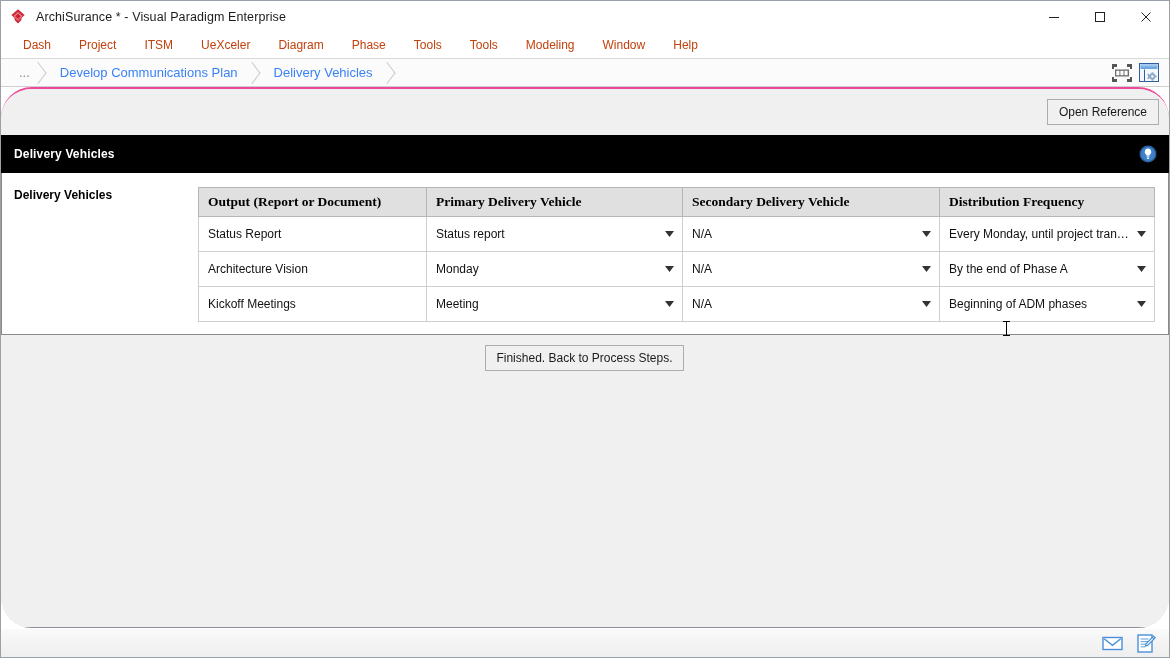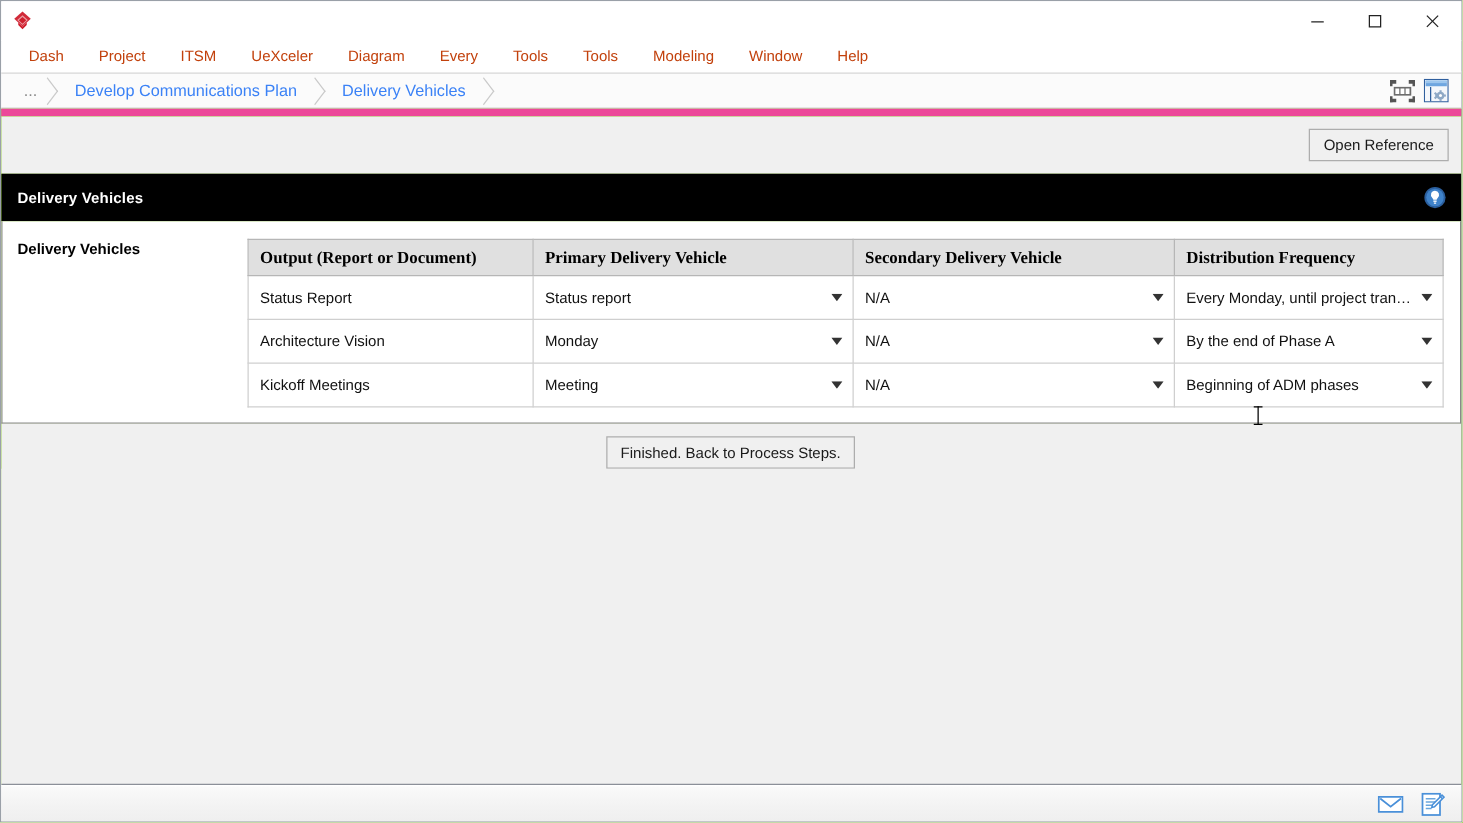--- a/index.html
+++ b/index.html
@@ -135,24 +135,25 @@
     display: flex;
     align-items: center;
     justify-content: center;
   }
 
   
   .content {
     flex: 1;
     display: flex;
     flex-direction: column;
-    background: #84cc16;
-    border-top: 6px solid #ec4899;
+    background: #e5e5e5;
+    border-top: 2px solid #ec4899;
     overflow: hidden;
     position: relative;
+    border-radius: 31px;
   }
 
   .toolstrip {
     height: 46px;
     min-height: 46px;
     background: #f0f0f0;
     display: flex;
     align-items: center;
     justify-content: flex-end;
     padding-right: 10px;
@@ -353,20 +354,21 @@
     <div class="app-logo">
       <svg width="20" height="20" viewBox="0 0 20 20" aria-hidden="true">
         <g fill="#cf1f2e">
           <path d="M10 2.2 L16.6 8.0 L10 14.2 L3.4 8.0 Z" opacity="0.95"></path>
           <path d="M10 5.2 L14.2 9.0 L10 13.0 L5.8 9.0 Z" fill="#ffffff" opacity="0.55"></path>
           <path d="M10 6.6 L13.0 9.2 L10 11.9 L7.0 9.2 Z" fill="#cf1f2e"></path>
           <path d="M6.6 11.0 L10 14.2 L13.4 11.0 L13.4 13.0 L10 16.4 L6.6 13.0 Z"></path>
         </g>
       </svg>
     </div>
+    <div class="title-text">ArchiSurance * - Visual Paradigm Enterprise</div>
     <div class="win-controls">
       <div class="win-btn">
         <svg width="12" height="12" viewBox="0 0 12 12">
             <line x1="1" y1="6.5" x2="11" y2="6.5" stroke="#222" stroke-width="1"></line>
           </svg>
       </div>
       <div class="win-btn">
         <svg width="12" height="12" viewBox="0 0 12 12">
             <rect x="1.5" y="1.5" width="9" height="9" fill="none" stroke="#222" stroke-width="1"></rect>
           </svg>
@@ -379,21 +381,21 @@
       </div>
     </div>
   </div>
 
   <div class="menubar">
     <div class="menu-item">Dash</div>
     <div class="menu-item">Project</div>
     <div class="menu-item">ITSM</div>
     <div class="menu-item">UeXceler</div>
     <div class="menu-item">Diagram</div>
-    <div class="menu-item">Every</div>
+    <div class="menu-item">Phase</div>
     <div class="menu-item">Tools</div>
     <div class="menu-item">Tools</div>
     <div class="menu-item">Modeling</div>
     <div class="menu-item">Window</div>
     <div class="menu-item">Help</div>
   </div>
 
   <div class="crumbbar">
     <div class="crumbs">
       <div class="crumb first">

